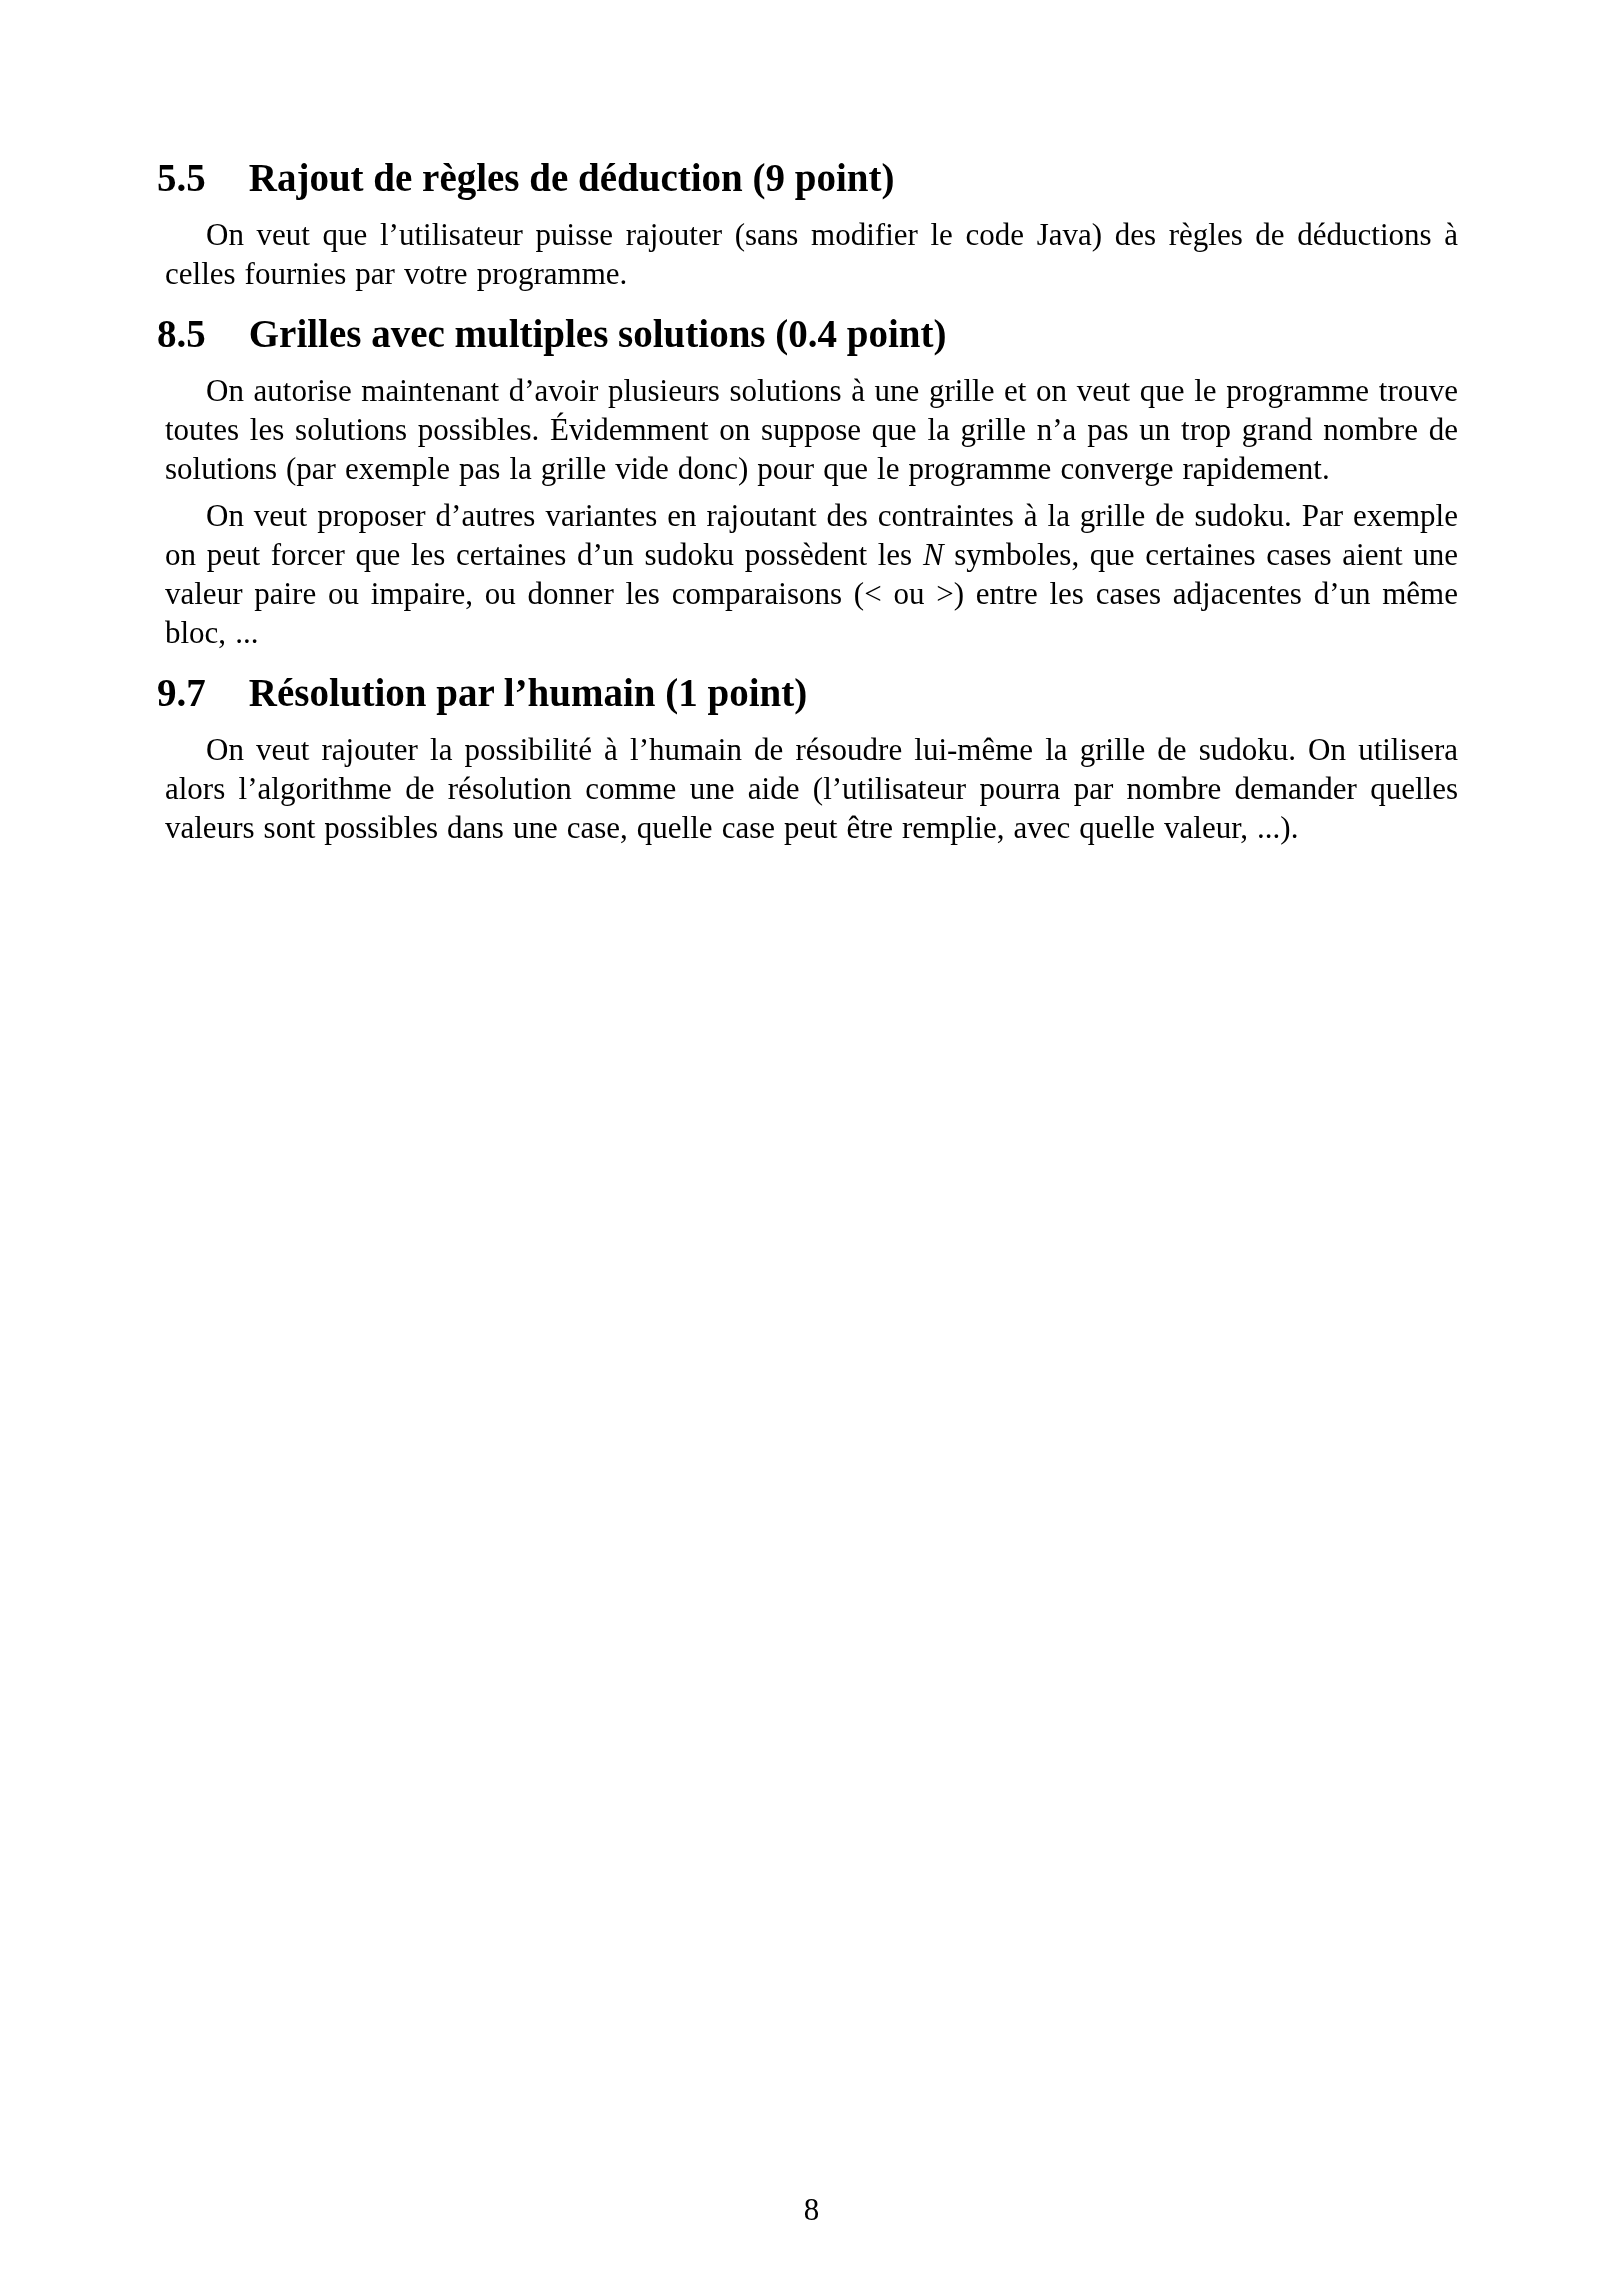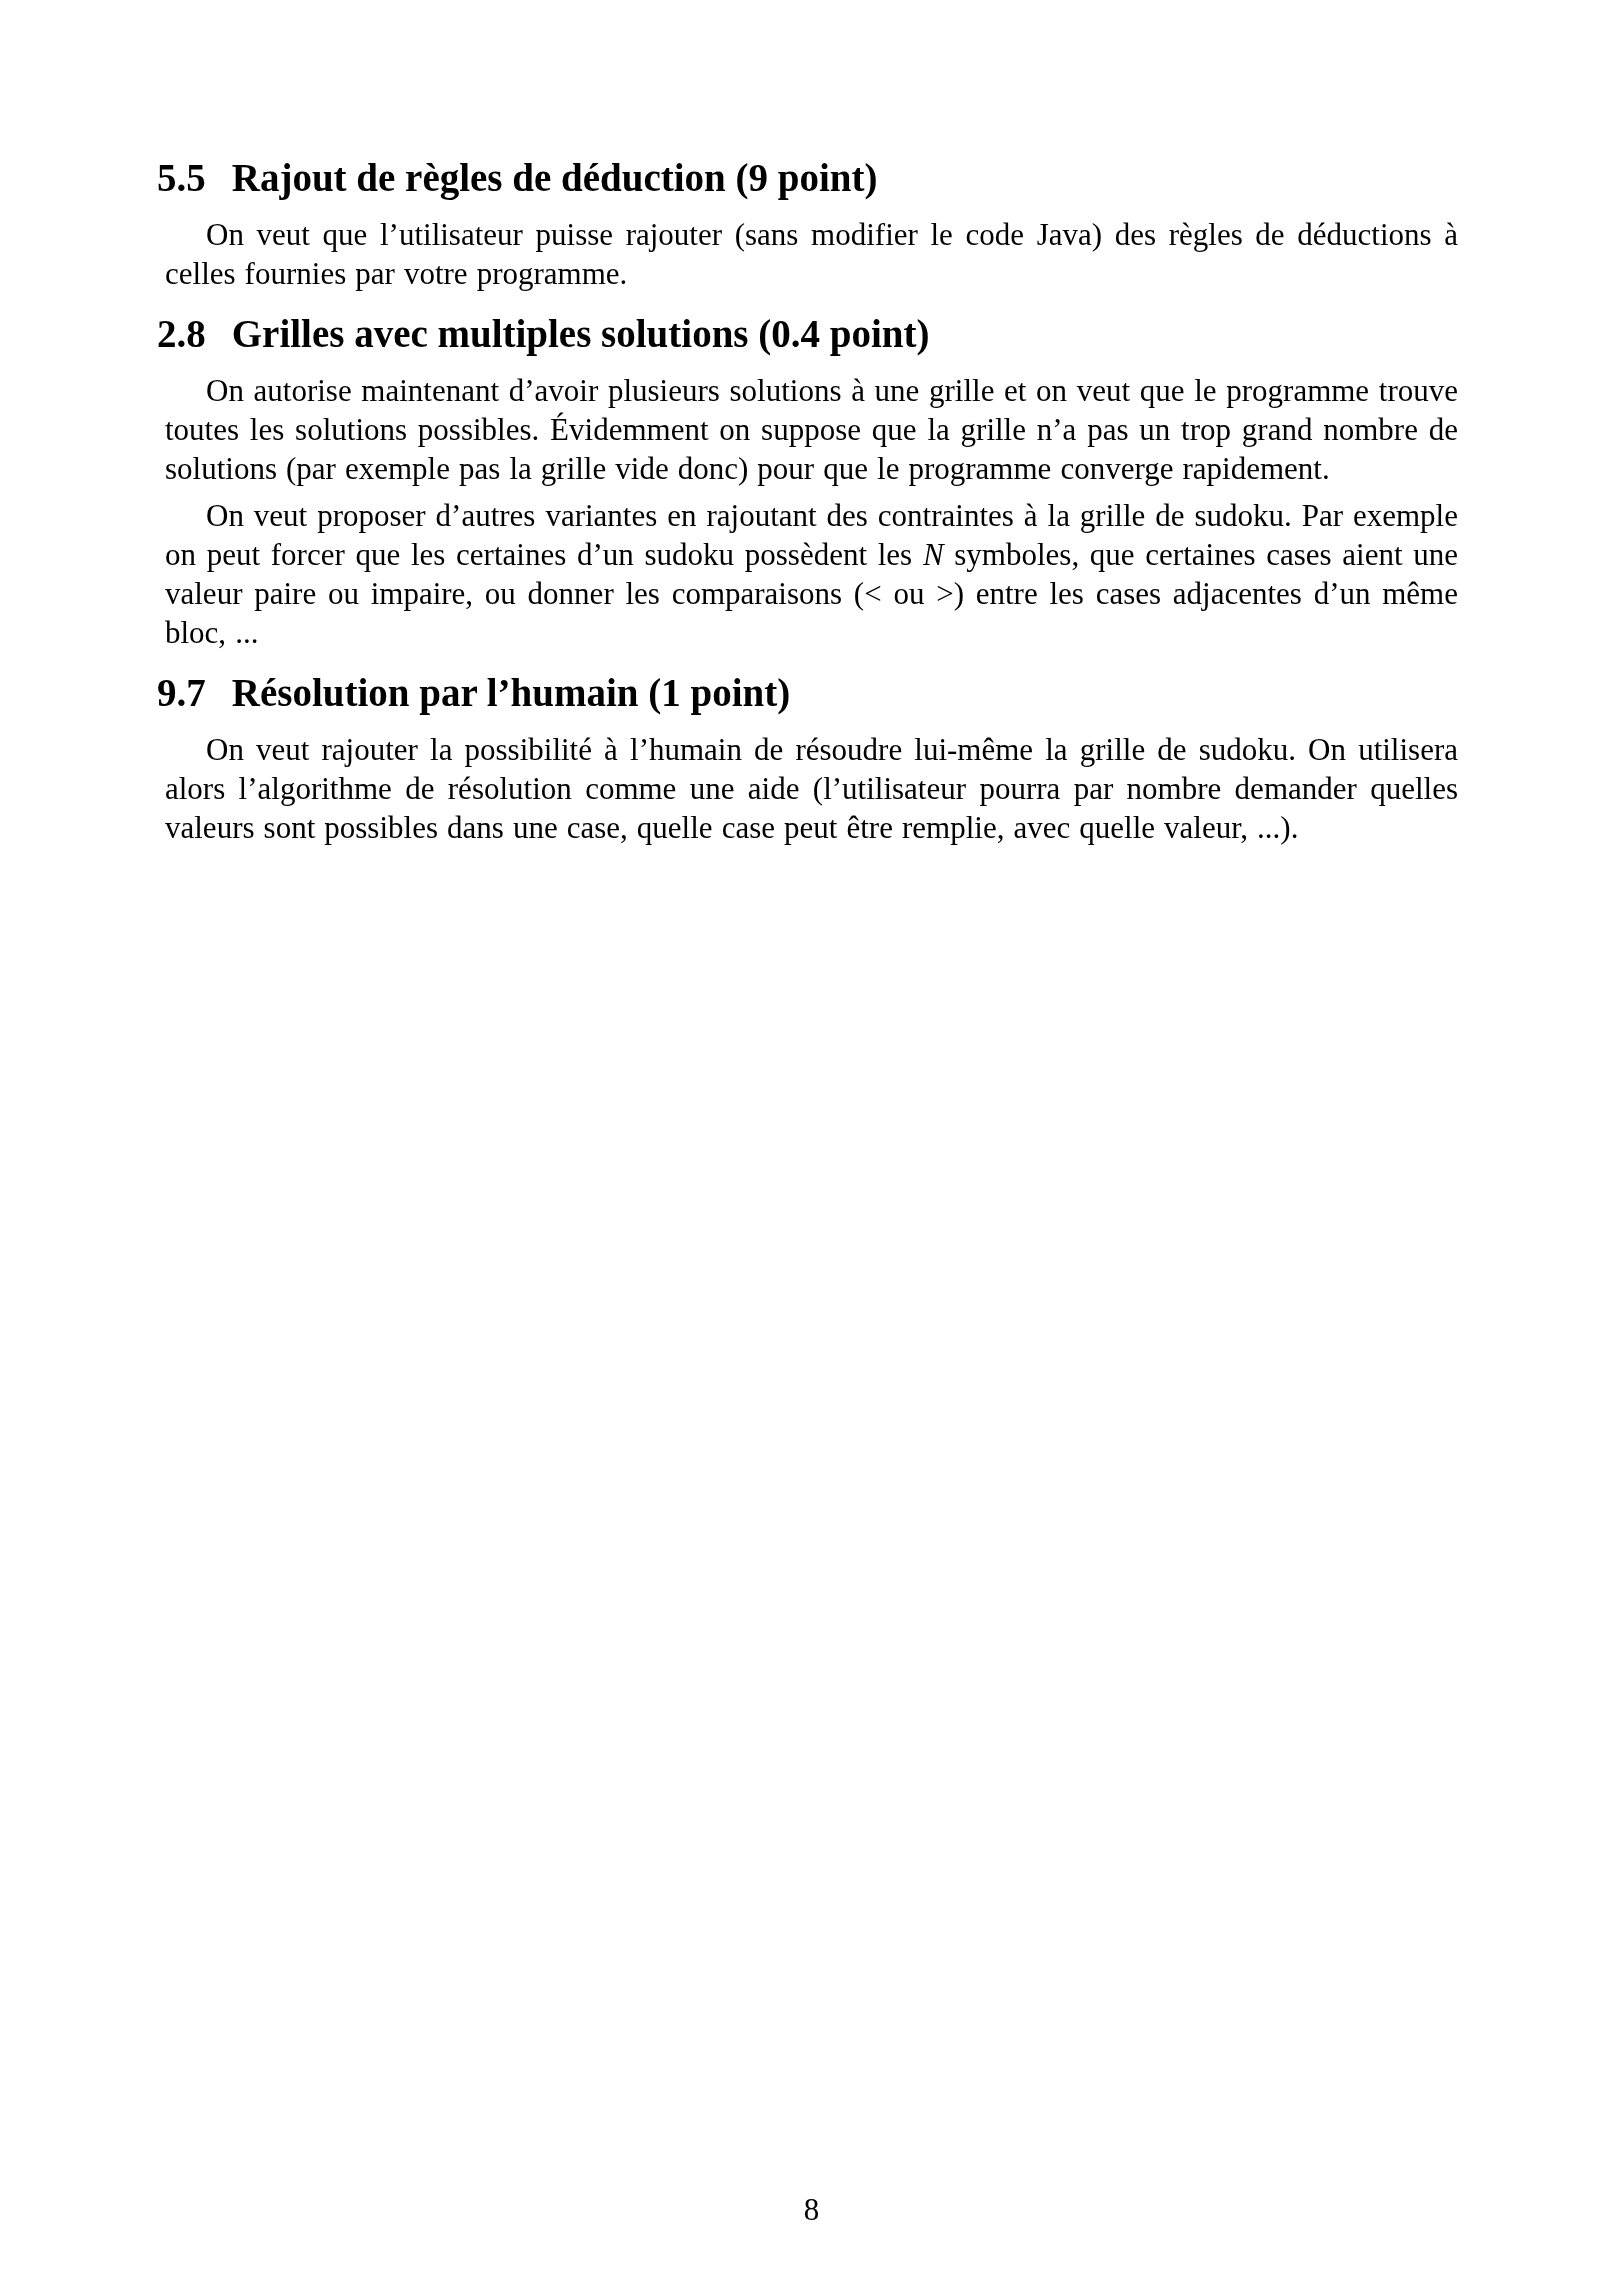--- a/index.html
+++ b/index.html
@@ -30,21 +30,21 @@
     font-size: 39px;
     line-height: 48px;
     font-weight: bold;
     letter-spacing: 0;
   }
   .section:first-child .section-heading {
     margin-top: 0;
   }
   .section-number {
     display: inline-block;
-    margin-right: 26px;
+    margin-right: 43px;
   }
   .para {
     margin: 8px;
     font-size: 31px;
     line-height: 39px;
     text-align: justify;
     text-indent: 41px;
     word-spacing: 1.3px;
   }
   .math-var {
@@ -69,21 +69,21 @@
 
     <section class="section">
       <h2 class="section-heading">
         <span class="section-number">5.5</span><span class="section-title">Rajout de règles de déduction (9 point)</span>
       </h2>
       <p class="para">On veut que l’utilisateur puisse rajouter (sans modifier le code Java) des règles de déductions à celles fournies par votre programme.</p>
     </section>
 
     <section class="section">
       <h2 class="section-heading">
-        <span class="section-number">2.8</span><span class="section-title">Grilles avec multiples solutions (0.4 point)</span>
+        <span class="section-number">8.5</span><span class="section-title">Grilles avec multiples solutions (0.4 point)</span>
       </h2>
       <p class="para">On autorise maintenant d’avoir plusieurs solutions à une grille et on veut que le programme trouve toutes les solutions possibles. Évidemment on suppose que la grille n’a pas un trop grand nombre de solutions (par exemple pas la grille vide donc) pour que le programme converge rapidement.</p>
     </section>
 
     <section class="section">
       <p class="para"><span>On veut proposer d’autres variantes en rajoutant des contraintes à la grille de sudoku. Par exemple on peut forcer que les certaines d’un sudoku possèdent les </span><span class="math-var">N</span><span> symboles, que certaines cases aient une valeur paire ou impaire, ou donner les comparaisons (&lt; ou &gt;) entre les cases adjacentes d’un même bloc, ...</span></p>
     </section>
 
     <section class="section">
       <h2 class="section-heading">

